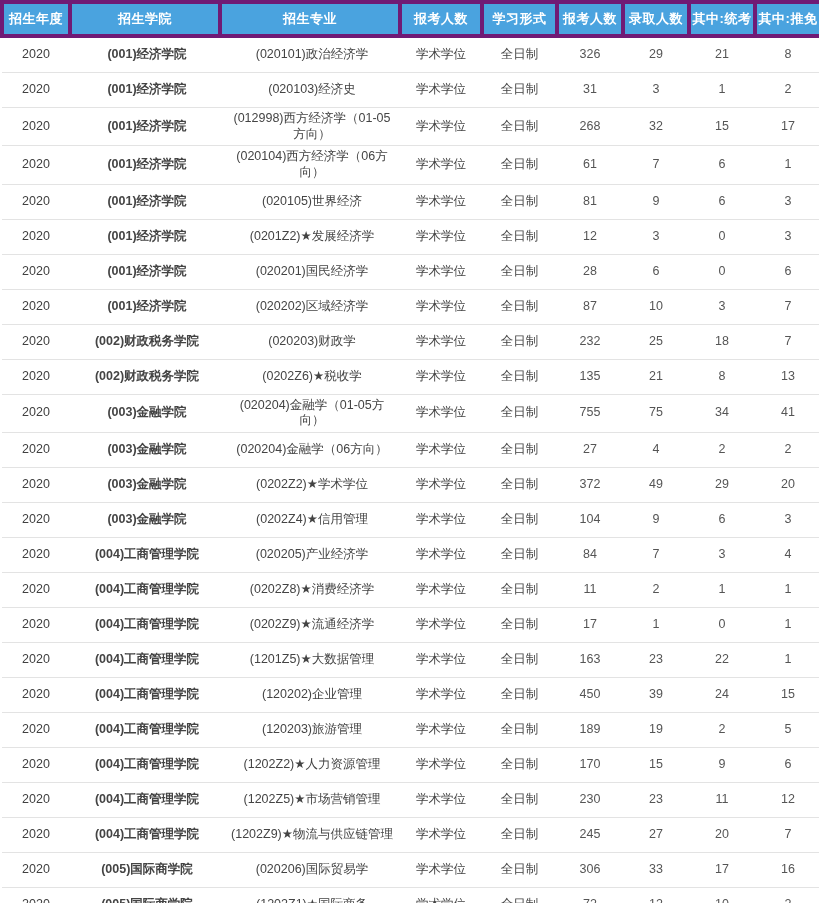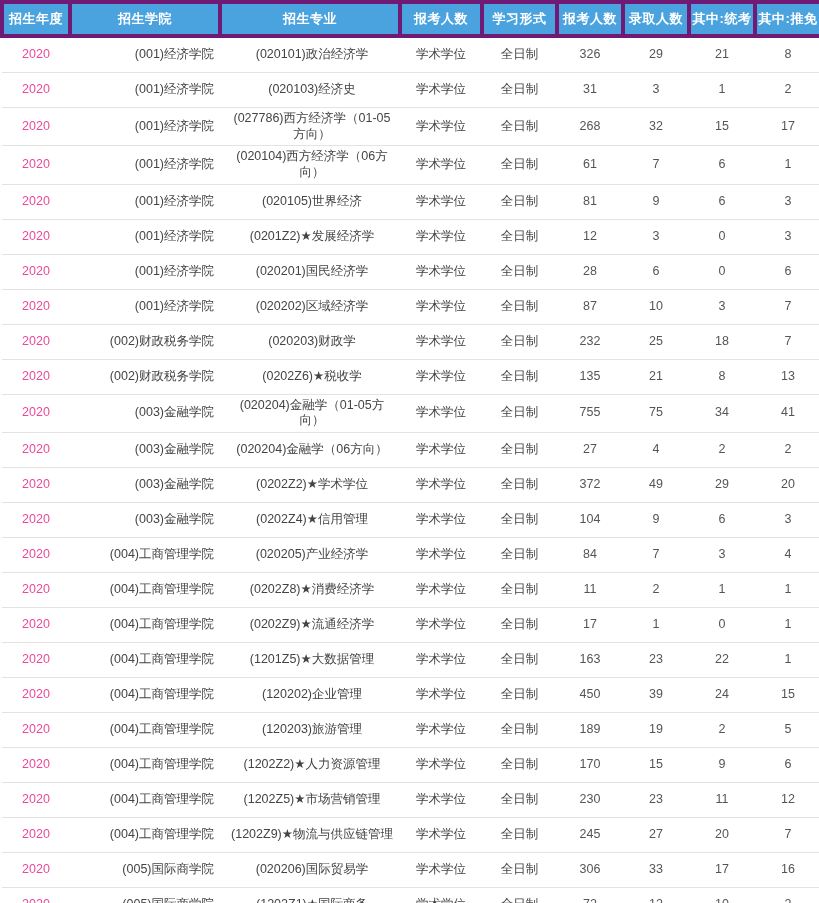--- a/index.html
+++ b/index.html
@@ -32,25 +32,26 @@
   table.admissions tbody td {
     border-bottom: 1px solid #e3e3e3;
     height: 28px;
     padding: 3px 6px;
     vertical-align: middle;
     color: #444444;
     line-height: 1.25;
   }
   table.admissions tbody tr td.c-year {
     text-align: center;
-    color: #ec4899;
+    color: #404040;
   }
   table.admissions tbody tr td.c-college {
-    text-align: right;
+    text-align: center;
     padding-left: 10px;
+    font-weight: bold;
   }
   table.admissions tbody tr td.c-major {
     text-align: center;
     padding-left: 10px;
   }
   table.admissions tbody tr td.c-type,
   table.admissions tbody tr td.c-form {
     text-align: center;
   }
   table.admissions tbody tr td.c-num {
@@ -115,21 +116,21 @@
         <td class="c-type">学术学位</td>
         <td class="c-form">全日制</td>
         <td class="c-num">31</td>
         <td class="c-num">3</td>
         <td class="c-num">1</td>
         <td class="c-num">2</td>
       </tr>
       <tr>
         <td class="c-year">2020</td>
         <td class="c-college">(001)经济学院</td>
-        <td class="c-major">(027786)西方经济学（01-05方向）</td>
+        <td class="c-major">(012998)西方经济学（01-05方向）</td>
         <td class="c-type">学术学位</td>
         <td class="c-form">全日制</td>
         <td class="c-num">268</td>
         <td class="c-num">32</td>
         <td class="c-num">15</td>
         <td class="c-num">17</td>
       </tr>
       <tr>
         <td class="c-year">2020</td>
         <td class="c-college">(001)经济学院</td>

